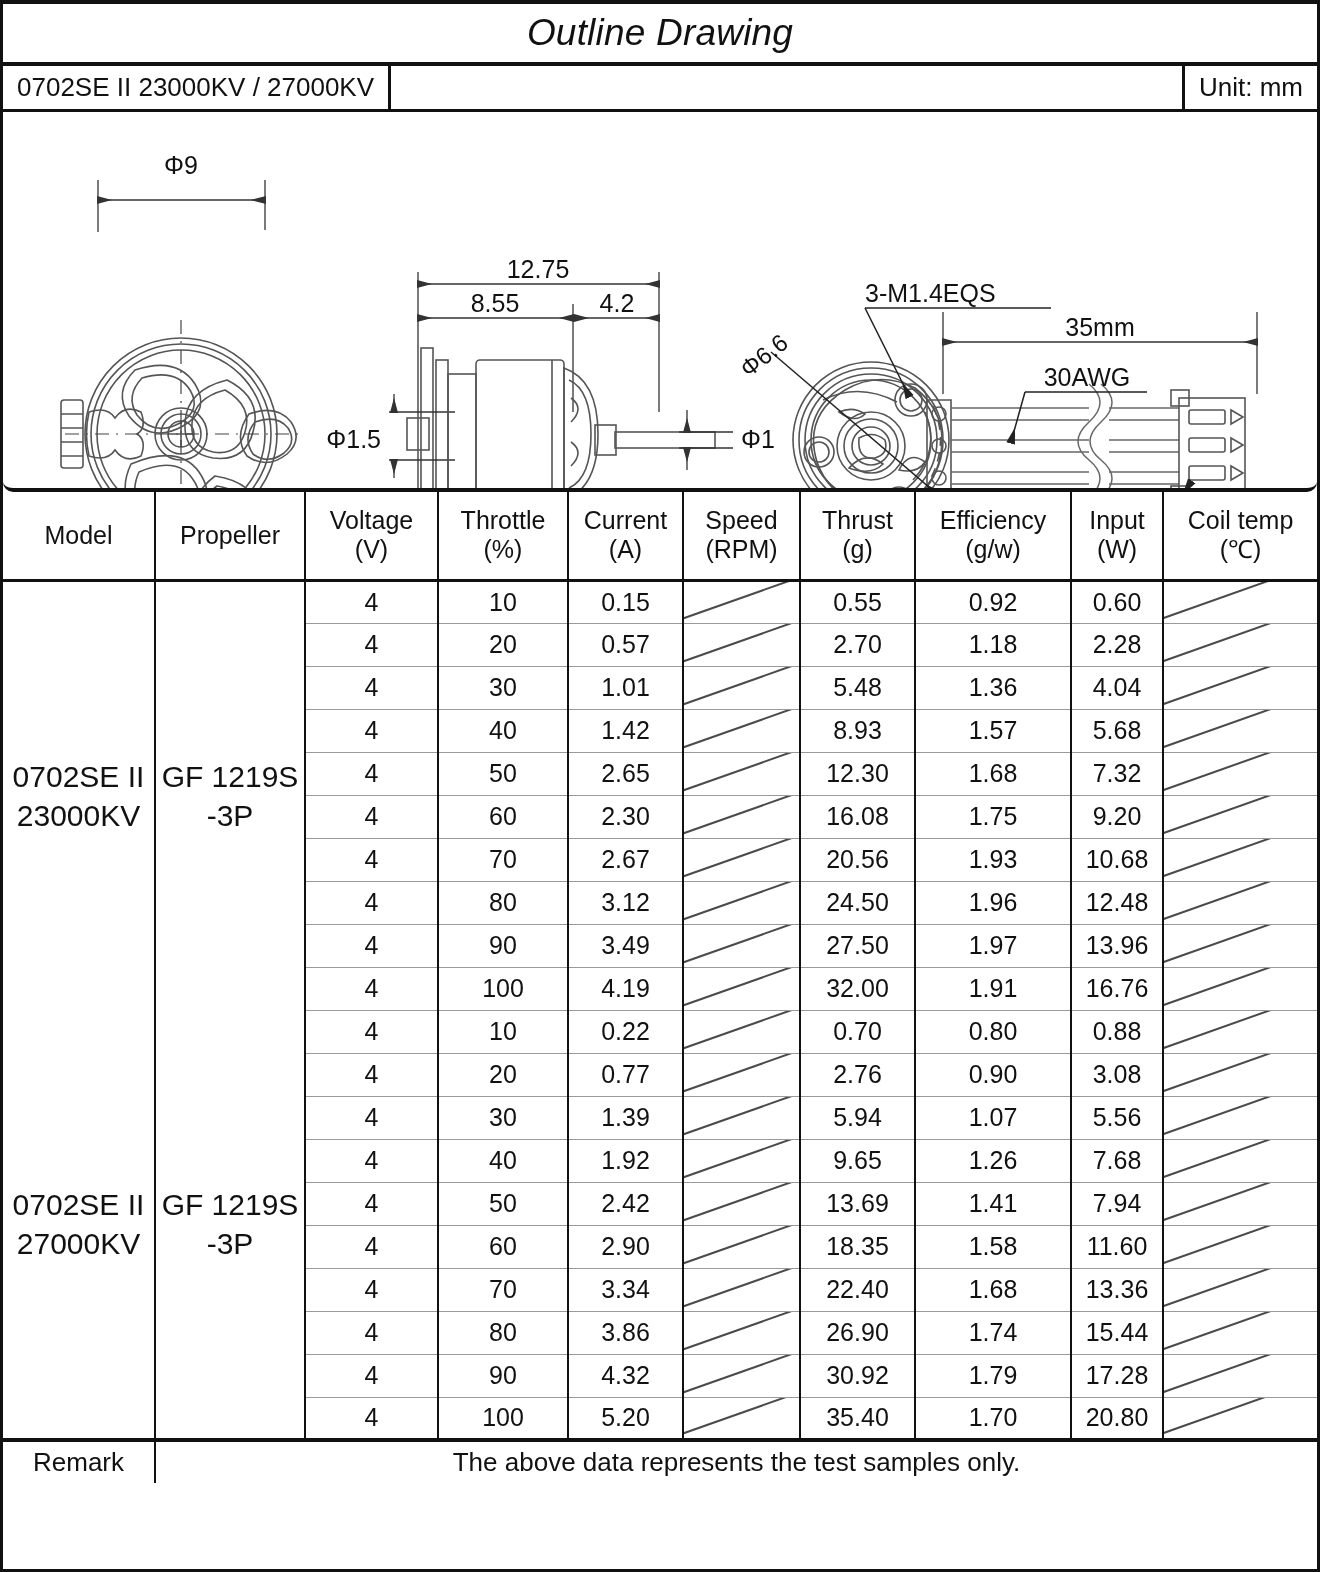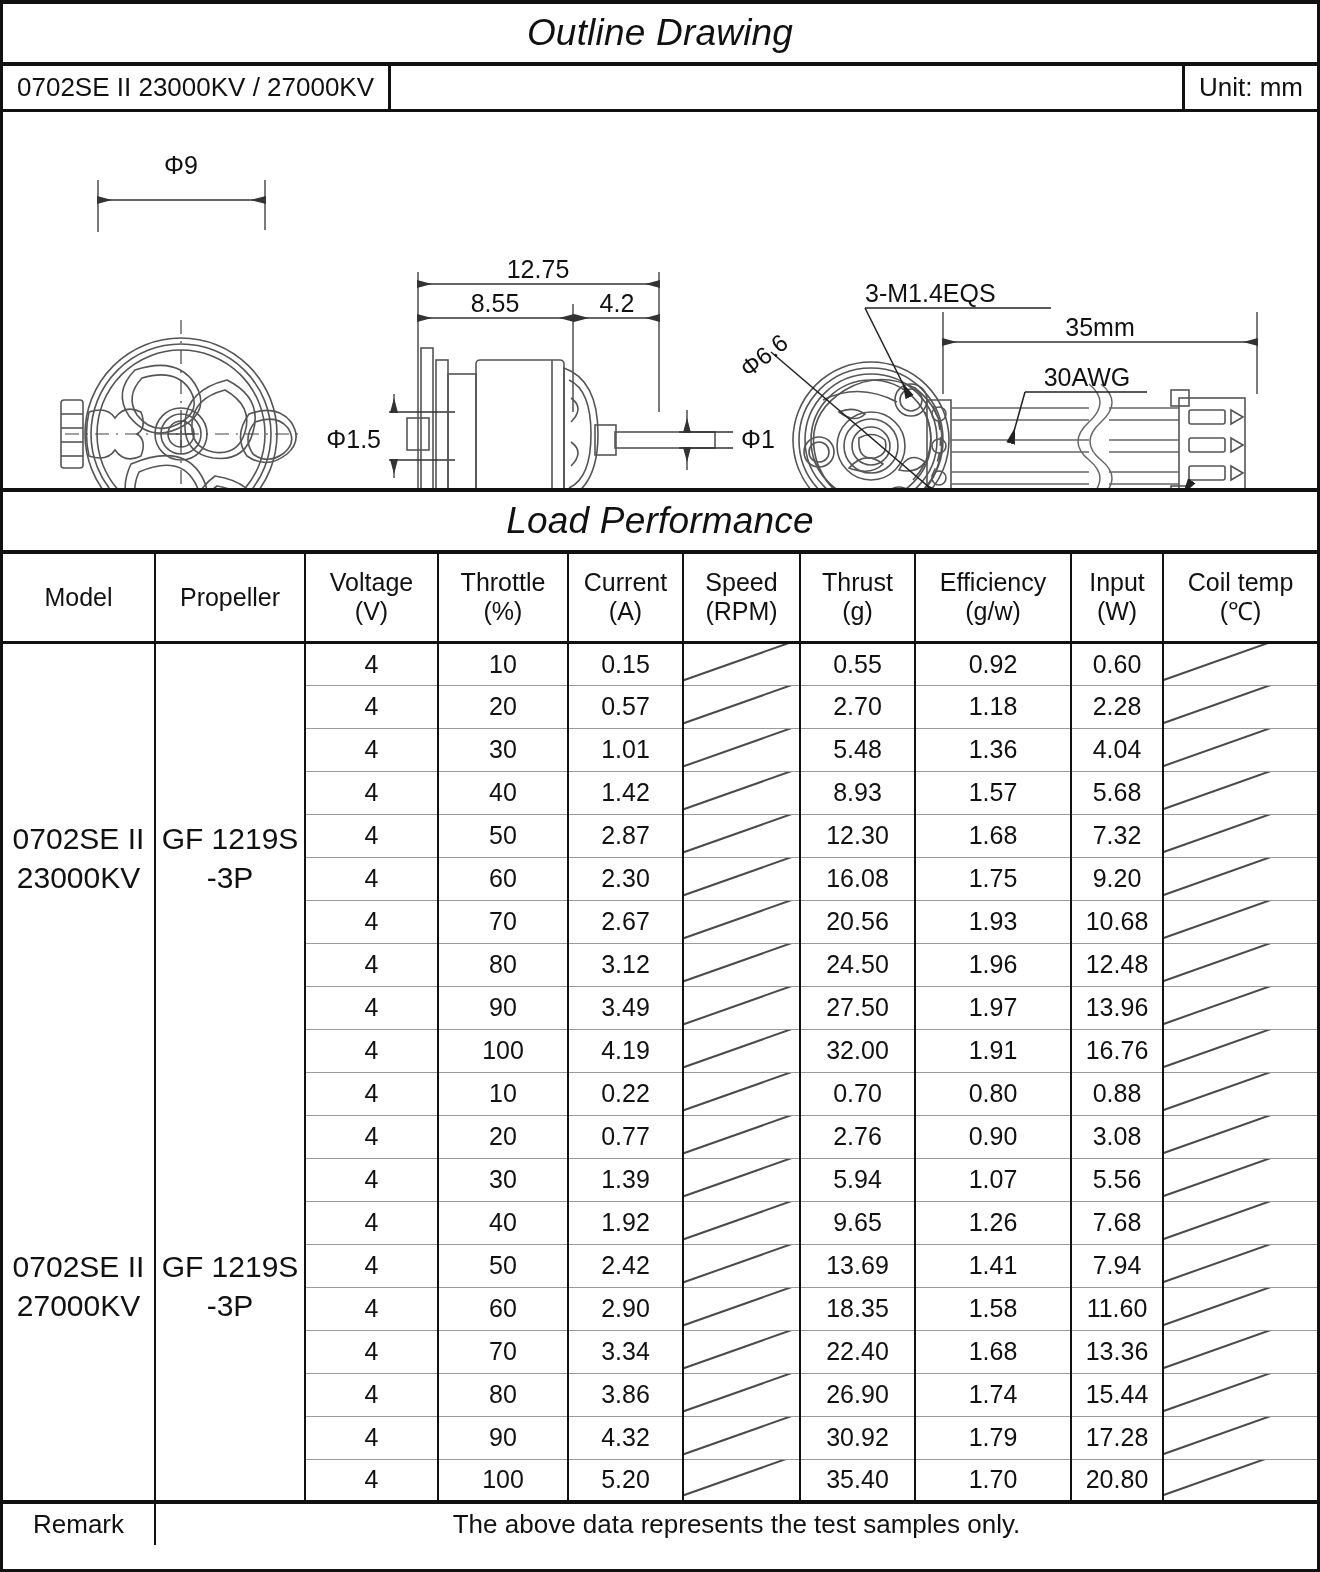--- a/index.html
+++ b/index.html
@@ -59,20 +59,21 @@
   }
   .strip-model { left: 0; border-left: 0; }
   .strip-unit  { right: 0; border-right: 0; border-left: 3px solid #111111; }
 
   
   .drawing-area {
     position: relative;
     height: 380px;
     border-bottom: 4px solid #111111;
     overflow: hidden;
+    border-radius: 10px;
   }
   .drawing-area svg { display: block; }
   .dim-text {
     font-family: "Liberation Sans", sans-serif;
     font-size: 25px;
     fill: #111111;
   }
   .dim-text-sm { font-size: 24px; }
 
   
@@ -344,21 +345,20 @@
         </g>
       </g>
       <text class="dim-text" x="1097" y="224" text-anchor="middle">35mm</text>
       <text class="dim-text" x="1084" y="274" text-anchor="middle">30AWG</text>
       <text class="dim-text" x="862" y="190" text-anchor="start">3-M1.4EQS</text>
       <text class="dim-text" x="996" y="420" text-anchor="start">JST 1.25 3Pin</text>
       <text class="dim-text dim-text-sm" x="766" y="250" text-anchor="middle" transform="rotate(-38 766 250)">Φ6.6</text>
     </svg>
   </div>
 
-  <div class="section-title">Load Performance</div>
 
   <table class="perf">
     <colgroup>
       <col style="width:152px">
         <col style="width:150px">
         <col style="width:133px">
       <col style="width:130px">
         <col style="width:115px">
         <col style="width:117px">
       <col style="width:115px">
@@ -453,21 +453,21 @@
           <td>1.42</td>
           <td class="slash"></td>
           <td>8.93</td>
           <td>1.57</td>
           <td>5.68</td>
           <td class="slash"></td>
         </tr>
         <tr>
           <td>4</td>
           <td>50</td>
-          <td>2.87</td>
+          <td>2.65</td>
           <td class="slash"></td>
           <td>12.30</td>
           <td>1.68</td>
           <td>7.32</td>
           <td class="slash"></td>
         </tr>
         <tr>
           <td>4</td>
           <td>60</td>
           <td>2.30</td>

